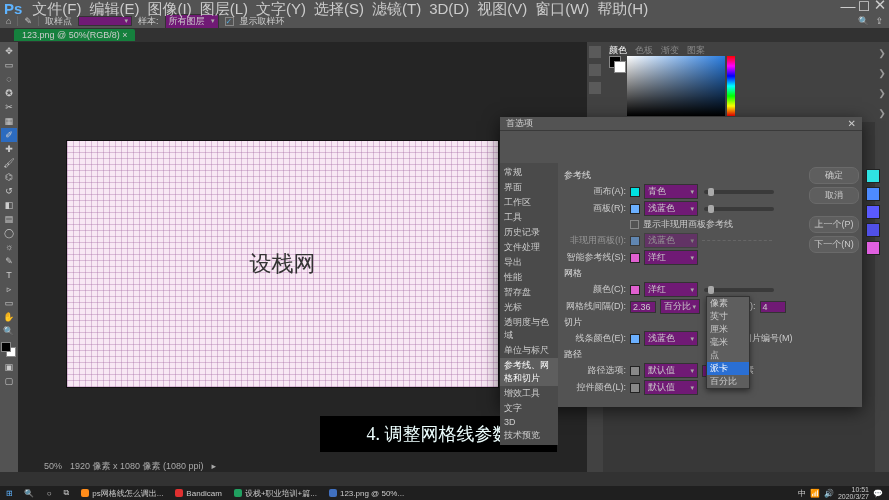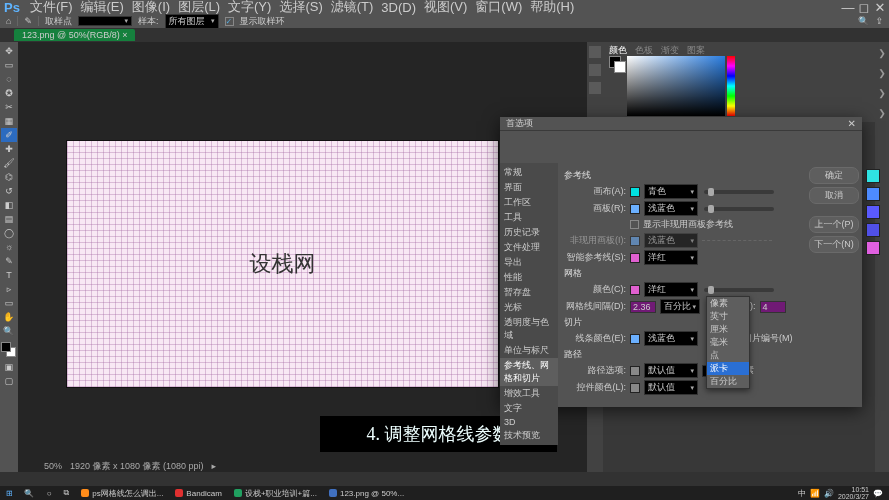--- a/index.html
+++ b/index.html
@@ -1,19 +1,19 @@
 <!DOCTYPE html>
 <html><head>
 <meta charset="utf-8">
 <style>
 * { margin: 0; padding: 0; box-sizing: border-box; font-family: "Microsoft YaHei", sans-serif; }
 body { background: #323232; color: #ccc; font-size: 10px; overflow: hidden; width: 889px; height: 500px; position: relative; }
 
 
-.menubar { background: #535353; height: 14px; display: flex; align-items: center; padding: 0 4px; font-size: 13px; position: relative; }
+.menubar { background: #535353; height: 14px; display: flex; align-items: flex-start; padding: 0 4px; font-size: 15px; position: relative; }
 .menubar .menu-item { padding: 0 4px; cursor: pointer; }
 .menubar .right { position: absolute; right: 4px; display: flex; gap: 6px; }
 .win-btn { width: 10px; height: 10px; display: inline-flex; align-items: center; justify-content: center; }
 
 
 .optbar { background: #535353; height: 14px; display: flex; align-items: center; padding: 0 6px; font-size: 9px; gap: 6px; }
 .optbar .sep { width: 1px; height: 10px; background: #666; }
 
 
 .tabbar { background: #323232; height: 14px; display: flex; align-items: center; padding-left: 14px; font-size: 9px; }
@@ -78,21 +78,21 @@
 .dlg-nav-item.active { background: #5e5e5e; color: #fff; }
 .dlg-content { flex: 1; padding: 4px 6px; position: relative; }
 .dlg-buttons { width: 56px; padding: 4px 3px; display: flex; flex-direction: column; gap: 3px; }
 .dlg-btn { background: #5e5e5e; border: 1px solid #6a6a6a; padding: 1px 0; text-align: center; cursor: pointer; font-size: 9px; border-radius: 7px; }
 
 .section-label { color: #ddd; margin-bottom: 2px; margin-top: 2px; }
 .field-row { display: flex; align-items: center; gap: 4px; margin: 2px 0; }
 .field-row .lbl { width: 62px; text-align: right; }
 .field-row .lbl2 { text-align: right; }
 .swatch { width: 10px; height: 10px; display: inline-block; border: 1px solid #222; }
-.sel { background: #000000; border: 1px solid #333; padding: 0 3px; min-width: 54px; display: inline-flex; justify-content: space-between; align-items: center; }
+.sel { background: #701a75; border: 1px solid #333; padding: 0 3px; min-width: 54px; display: inline-flex; justify-content: space-between; align-items: center; }
 .sel .arr { font-size: 7px; color: #aaa; }
 .slider { flex: 1; height: 4px; background: #3a3a3a; border-radius: 2px; position: relative; margin: 0 2px; max-width: 70px; }
 .slider::after { content: ""; position: absolute; left: 4px; top: -2px; width: 6px; height: 8px; background: #aaa; border-radius: 2px; }
 .numbox { background: #701a75; border: 1px solid #333; padding: 0 2px; width: 26px; }
 .chk { width: 9px; height: 9px; border: 1px solid #888; display: inline-block; }
 .chk.checked::after { content: "✓"; color: #5ad; font-size: 8px; position: relative; top: -2px; left: 0; }
 
 .dropdown { position: absolute; left: 148px; top: 133px; width: 44px; background: #5e5e5e; border: 1px solid #333; z-index: 10; box-shadow: 0 2px 6px rgba(0,0,0,.5); }
 .dropdown .opt { padding: 0 3px; font-size: 9px; cursor: pointer; }
 .dropdown .opt.hover { background: #2a6fd4; color: #fff; }

